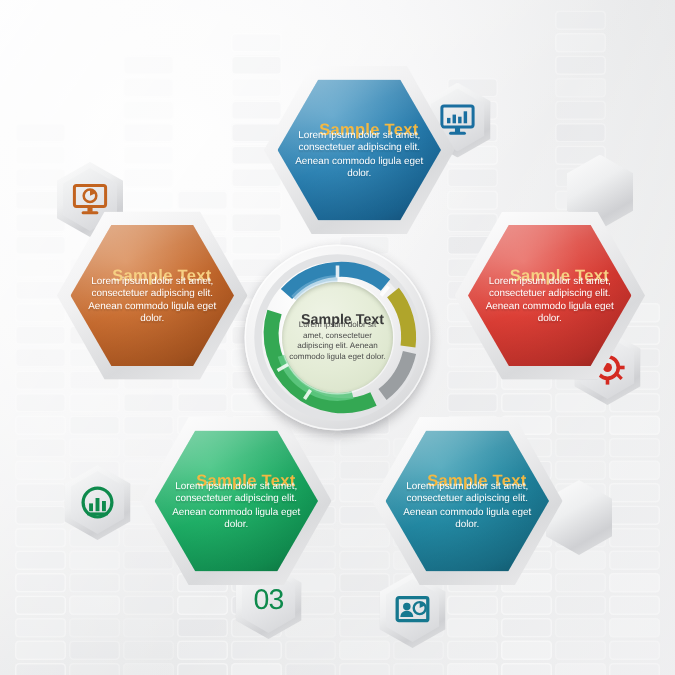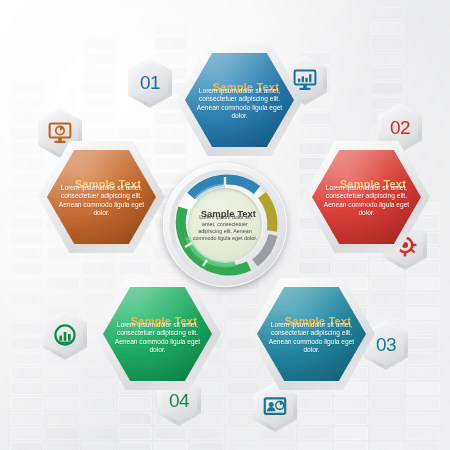--- a/index.html
+++ b/index.html
@@ -470,45 +470,33 @@
       <svg width="24" height="24" viewBox="0 0 24 24">
         <circle cx="12" cy="12" r="9.6" fill="none" stroke="#0e8a4c" stroke-width="2.2"></circle>
         <rect x="6.4" y="12.6" width="2.6" height="5.2" fill="#0e8a4c"></rect>
         <rect x="10.7" y="9" width="2.6" height="8.8" fill="#0e8a4c"></rect>
         <rect x="15" y="11" width="2.6" height="6.8" fill="#0e8a4c"></rect>
         <rect x="5" y="18.6" width="14" height="1.9" fill="#0e8a4c"></rect>
       </svg>
     </div>
   </div>
 
-  <div class="badge" style="left:128px;top:58px;">
+
+  <div class="badge" style="left:378px;top:103px;">
+    <div class="frame"></div>
+  </div>
+
+  <div class="badge" style="left:364px;top:320px;">
+    <div class="frame"></div>
+  </div>
+
+  <div class="badge" style="left:157px;top:376px;">
     <div class="frame"></div>
     <div class="inner">
-      <span class="num n-blue">01</span>
-    </div>
-  </div>
-
-  <div class="badge" style="left:378px;top:103px;">
-    <div class="frame"></div>
-    <div class="inner">
-      <span class="num n-red">02</span>
-    </div>
-  </div>
-
-  <div class="badge" style="left:364px;top:320px;">
-    <div class="frame"></div>
-    <div class="inner">
-      <span class="num n-teal">03</span>
-    </div>
-  </div>
-
-  <div class="badge" style="left:157px;top:376px;">
-    <div class="frame"></div>
-    <div class="inner">
-      <span class="num n-green">04</span>
+      <span class="num n-green">03</span>
     </div>
   </div>
 
 
   <div class="petal" style="left:38px;top:141px;width:127px;height:112px;">
     <div class="frame"></div>
     <div class="face face-orange"></div>
     <div class="gloss"></div>
     <div class="copy">
       <span class="sample sample-cream">Sample Text</span>

